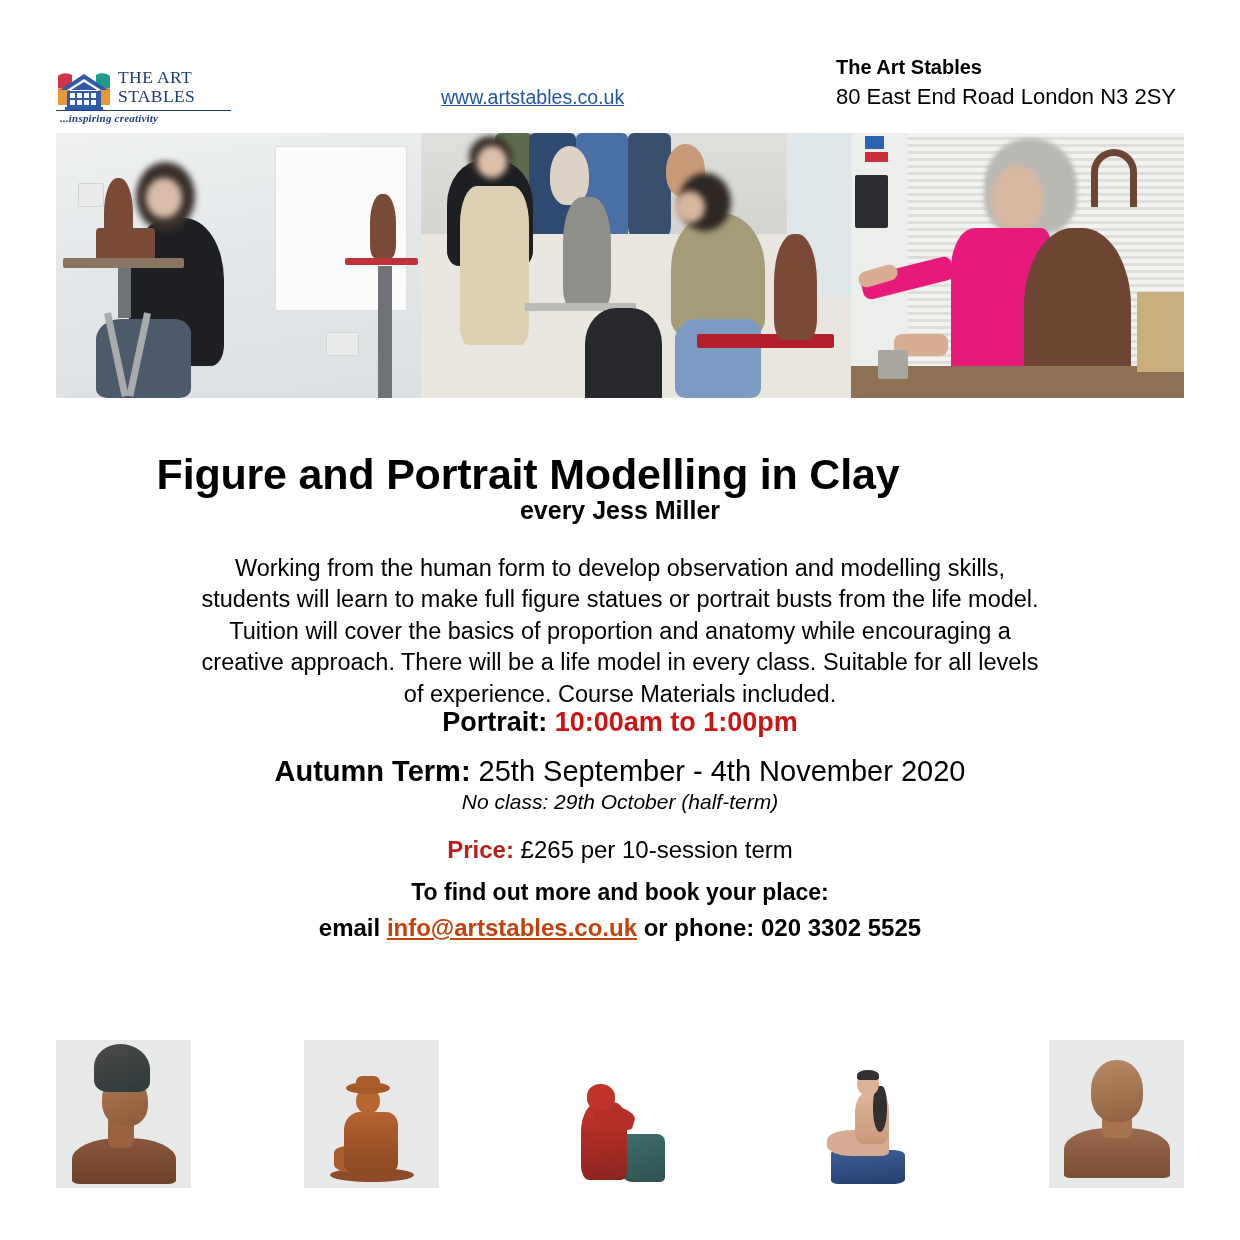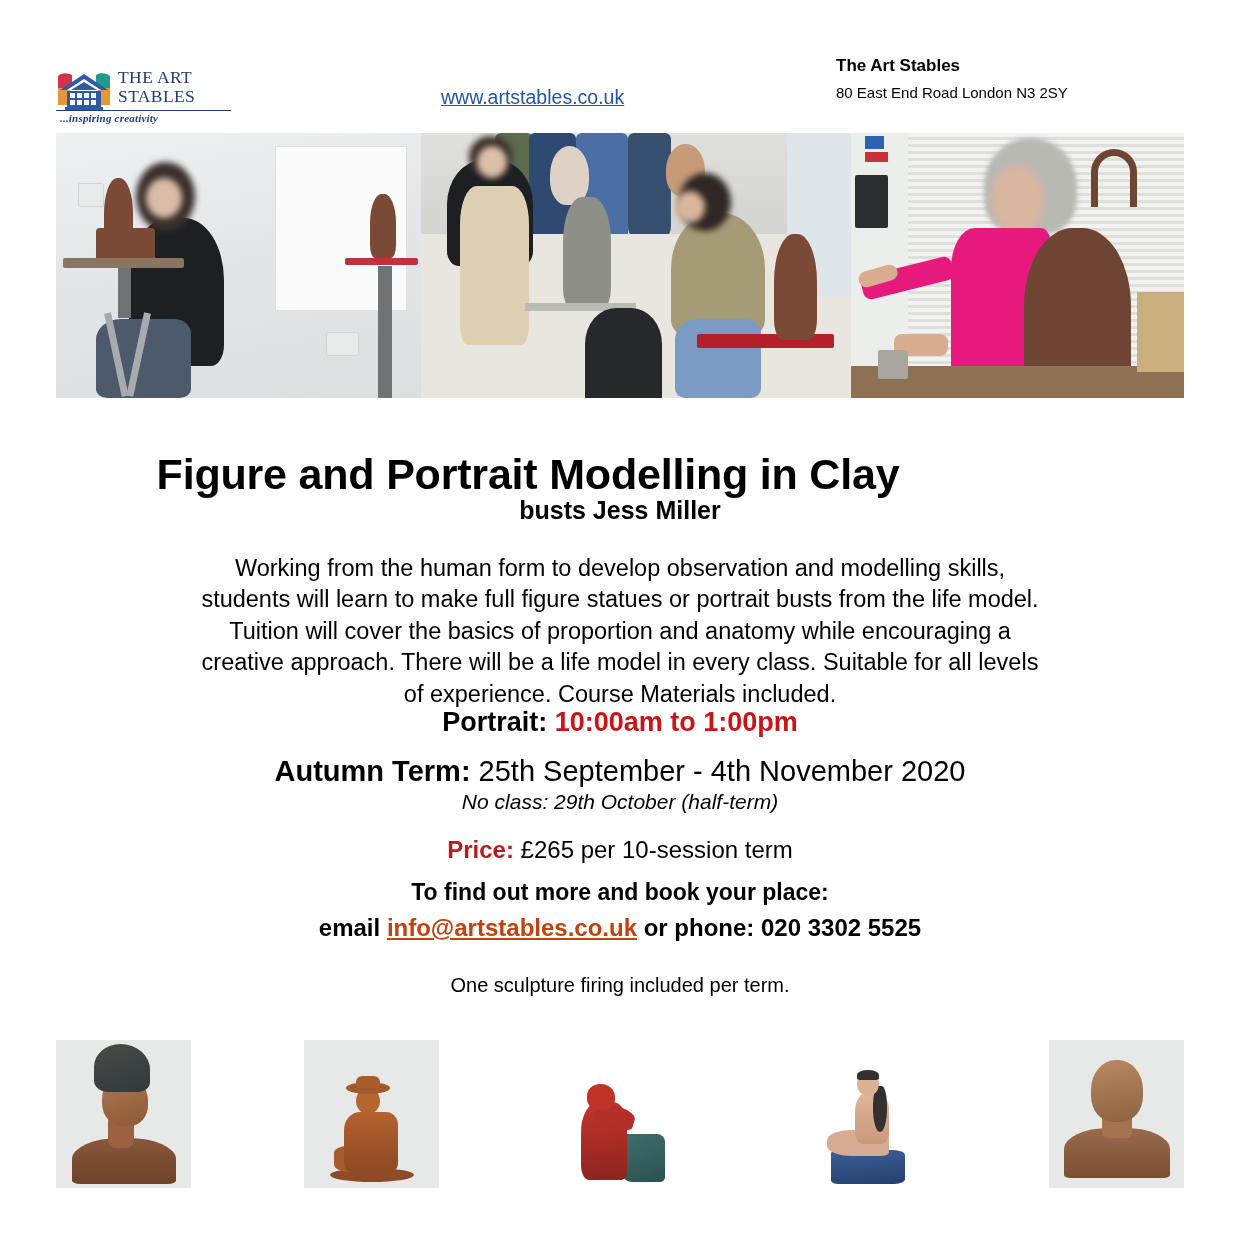--- a/index.html
+++ b/index.html
@@ -67,29 +67,29 @@
     left: 441px; top: 86px;
     font-size: 19.5px;
     color: #2255A4;
     text-decoration: underline;
     font-family: "Liberation Sans", sans-serif;
     white-space: nowrap;
   }
   .venue-name {
     position: absolute;
     left: 836px; top: 56px;
-    font-size: 17px;
+    font-size: 20px;
     font-weight: 700;
     white-space: nowrap;
     font-stretch: condensed;
   }
   .venue-address {
     position: absolute;
     left: 836px; top: 84px;
-    font-size: 15px;
+    font-size: 22px;
     font-weight: 400;
     white-space: nowrap;
   }
 
   
   .banner {
     position: absolute;
     left: 56px; top: 133px;
     width: 1128px; height: 265px;
     overflow: hidden;
@@ -401,21 +401,21 @@
     <div style="position:absolute;left:13%;top:76%;width:16%;height:8%;background:#d8ad92;border-radius:8px;"></div>
     <div class="bust-big" style="left:52%;top:36%;width:32%;height:64%;"></div>
     <div style="position:absolute;left:72%;top:6%;width:14%;height:22%;border:7px solid #6e4433;border-bottom:none;border-radius:40px 40px 0 0;"></div>
     <div style="position:absolute;left:0;top:88%;width:100%;height:12%;background:#8d7152;"></div>
     <div style="position:absolute;left:8%;top:82%;width:9%;height:11%;background:#a9a6a0;border-radius:2px;"></div>
     <div style="position:absolute;left:86%;top:60%;width:14%;height:30%;background:#c9ae7e;"></div>
   </div>
 </div>
 
 <h1 class="title">Figure and Portrait Modelling in Clay</h1>
-<h2 class="subtitle">busts Jess Miller</h2>
+<h2 class="subtitle">every Jess Miller</h2>
 <p class="blurb">Working from the human form to develop observation and modelling skills, students will learn to make full figure statues or portrait busts from the life model.  Tuition will cover the basics of proportion and anatomy while encouraging a creative approach. There will be a life model in every class. Suitable for all levels of experience. Course Materials included.</p>
 
 <div class="day-line">
   <span>Portrait:</span>
   <span class="time">10:00am to 1:00pm</span>
 </div>
 
 <div class="term-line">
   <span class="lbl">Autumn Term:</span>
   <span class="val">25th September - 4th November 2020</span>
@@ -428,21 +428,20 @@
   <span>£265 per 10-session term</span>
 </div>
 
 <div class="book-line">To find out more and book your place:</div>
 
 <div class="contact-line">
   <span>email </span><a class="email" href="#">info@artstables.co.uk</a><span> or phone: </span><span>020 3302 5525</span>
 </div>
 
 <div class="fineprint">
-  <div>One sculpture firing included per term.</div>
 </div>
 
 <div class="thumbs">
 
   <div class="thumb greybg">
     <div class="sc t1-shoulders"></div>
     <div class="sc t1-neck"></div>
     <div class="sc t1-head"></div>
     <div class="sc t1-hair"></div>
   </div>

